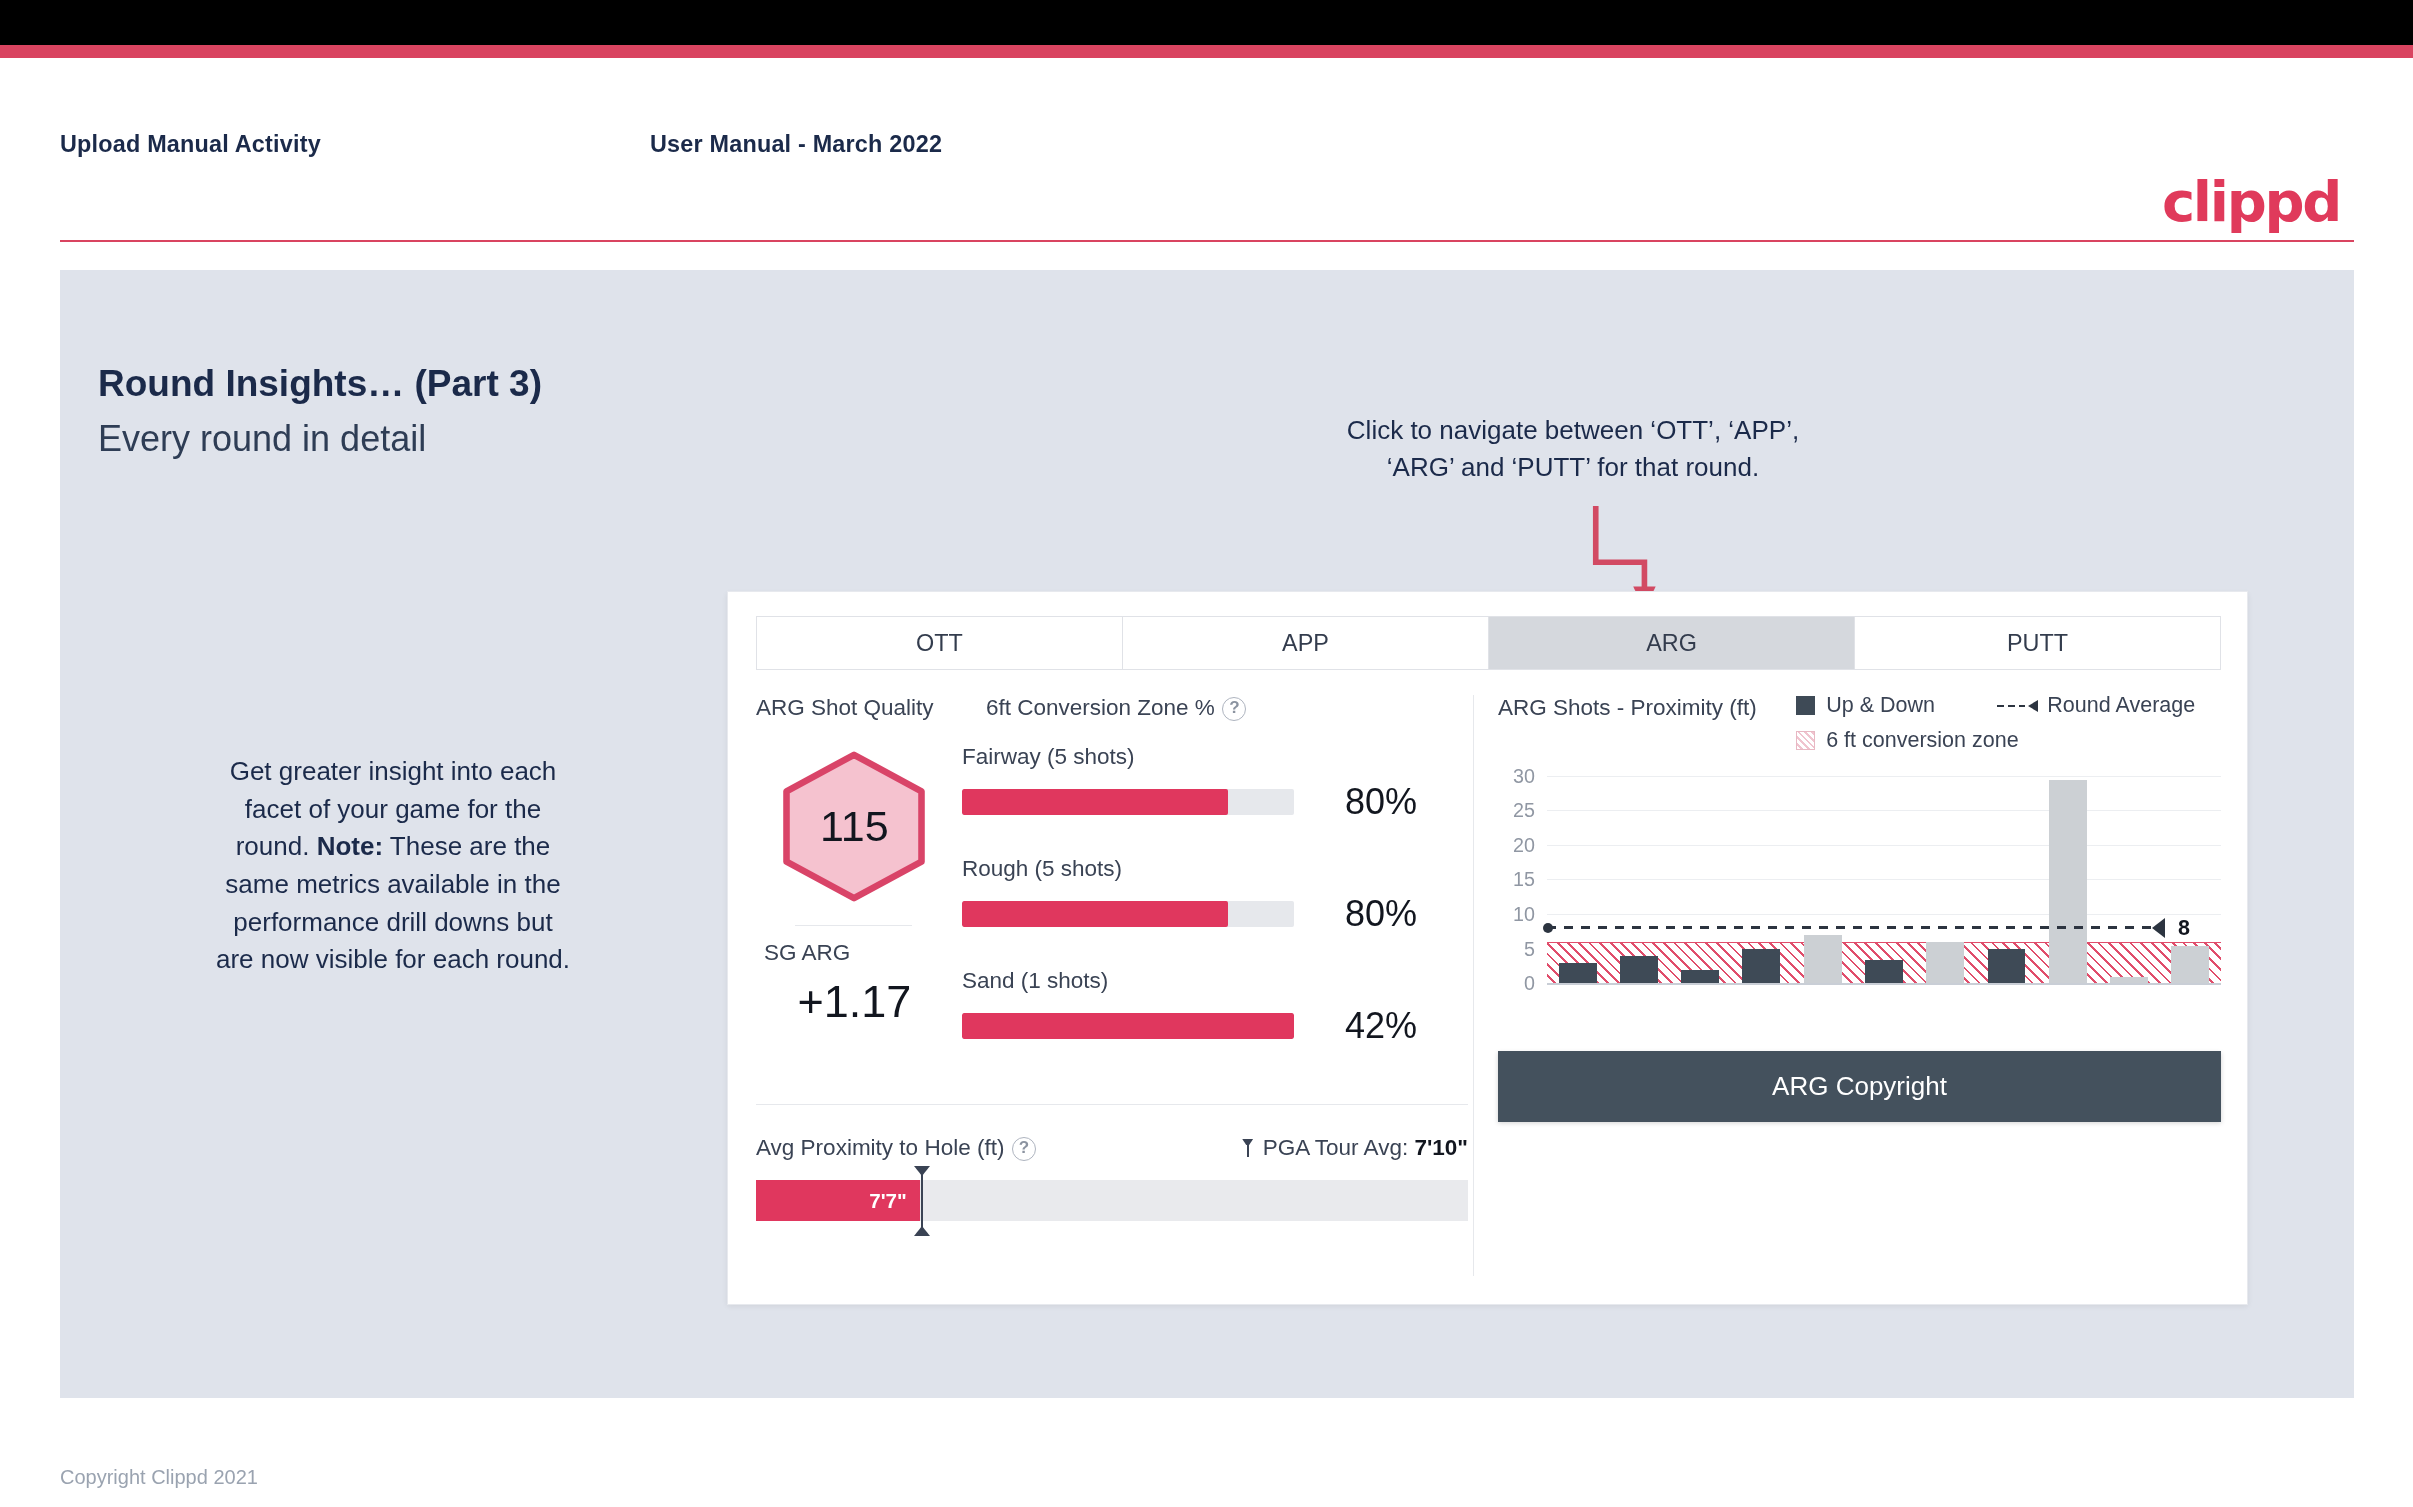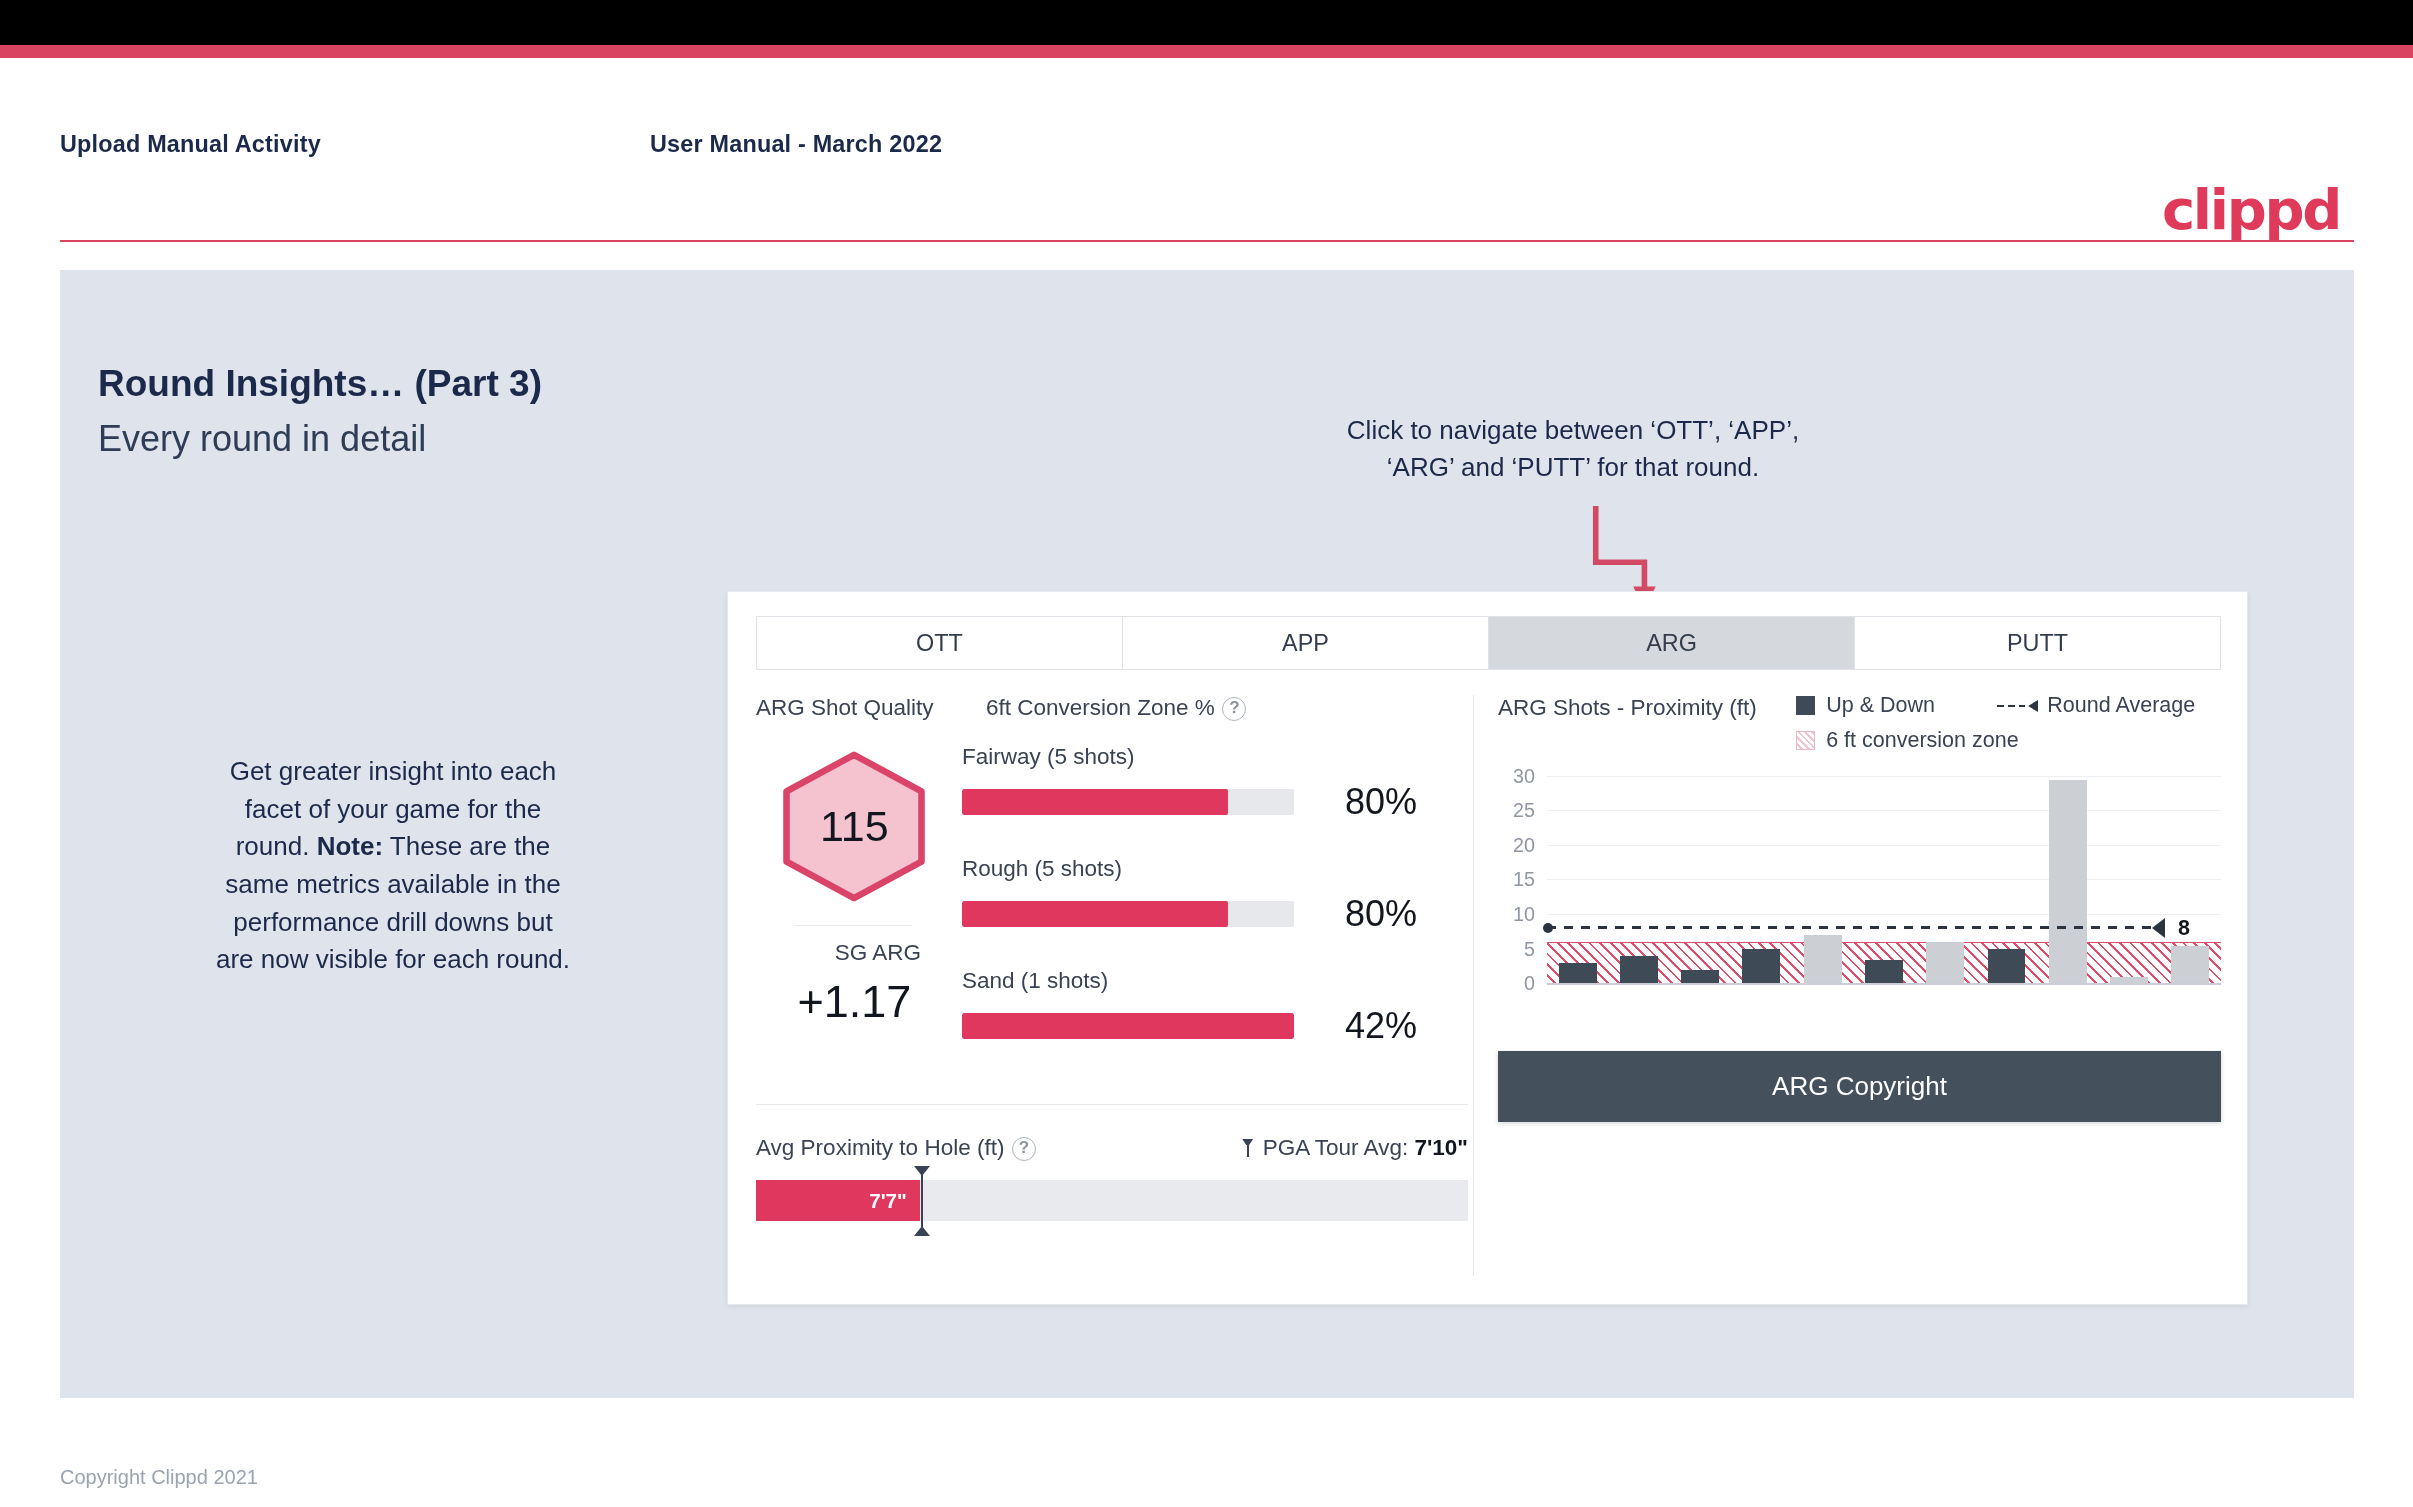--- a/index.html
+++ b/index.html
@@ -33,21 +33,20 @@
   .hdr-mid {
     position: absolute; left: 650px; top: 86px;
     font-size: 23.4px; font-weight: 700; color: #1b2a4a;
     letter-spacing: 0.2px;
   }
   .logo {
     position: absolute; right: 73px; top: 129px;
     font-size: 56px; font-weight: 700; color: #e03A5B;
     letter-spacing: -2.3px; line-height: 1;
     font-family: "DejaVu Sans", sans-serif;
-    margin-top: 8px;
   }
   .hdr-rule {
     position: absolute; left: 60px; top: 195px;
     width: 2294px; height: 1.9px; background: #d94460;
   }
 
   
   .panel {
     position: absolute; left: 60px; top: 225px;
     width: 2294px; height: 1128px;
@@ -136,22 +135,22 @@
   .hex-num {
     position: absolute; left: 0; top: 0; width: 150px; height: 155px;
     display: flex; align-items: center; justify-content: center;
     font-size: 43px; font-weight: 500; color: #12161f;
   }
   .hexdiv {
     position: absolute; left: 39px; top: 230px; width: 117px; height: 0.9px;
     background: #e6e8ec;
   }
   .sg-label {
-    position: absolute; left: 15px; top: 245px; width: 150px;
-    text-align: right; font-size: 22.5px; color: #3a4354;
+    position: absolute; left: 8px; top: 245px; width: 150px;
+    text-align: left; font-size: 22.5px; color: #3a4354;
   }
   .sg-value {
     position: absolute; left: 23.4px; top: 281px; width: 150px;
     text-align: center; font-size: 45px; font-weight: 500; color: #12161f;
   }
 
   
   .cz-row { position: absolute; left: 206px; width: 506px; }
   .cz-name { font-size: 22.5px; color: #3a4354; margin-bottom: 11.2px; }
   .cz-bar-line { display: flex; align-items: center; }

